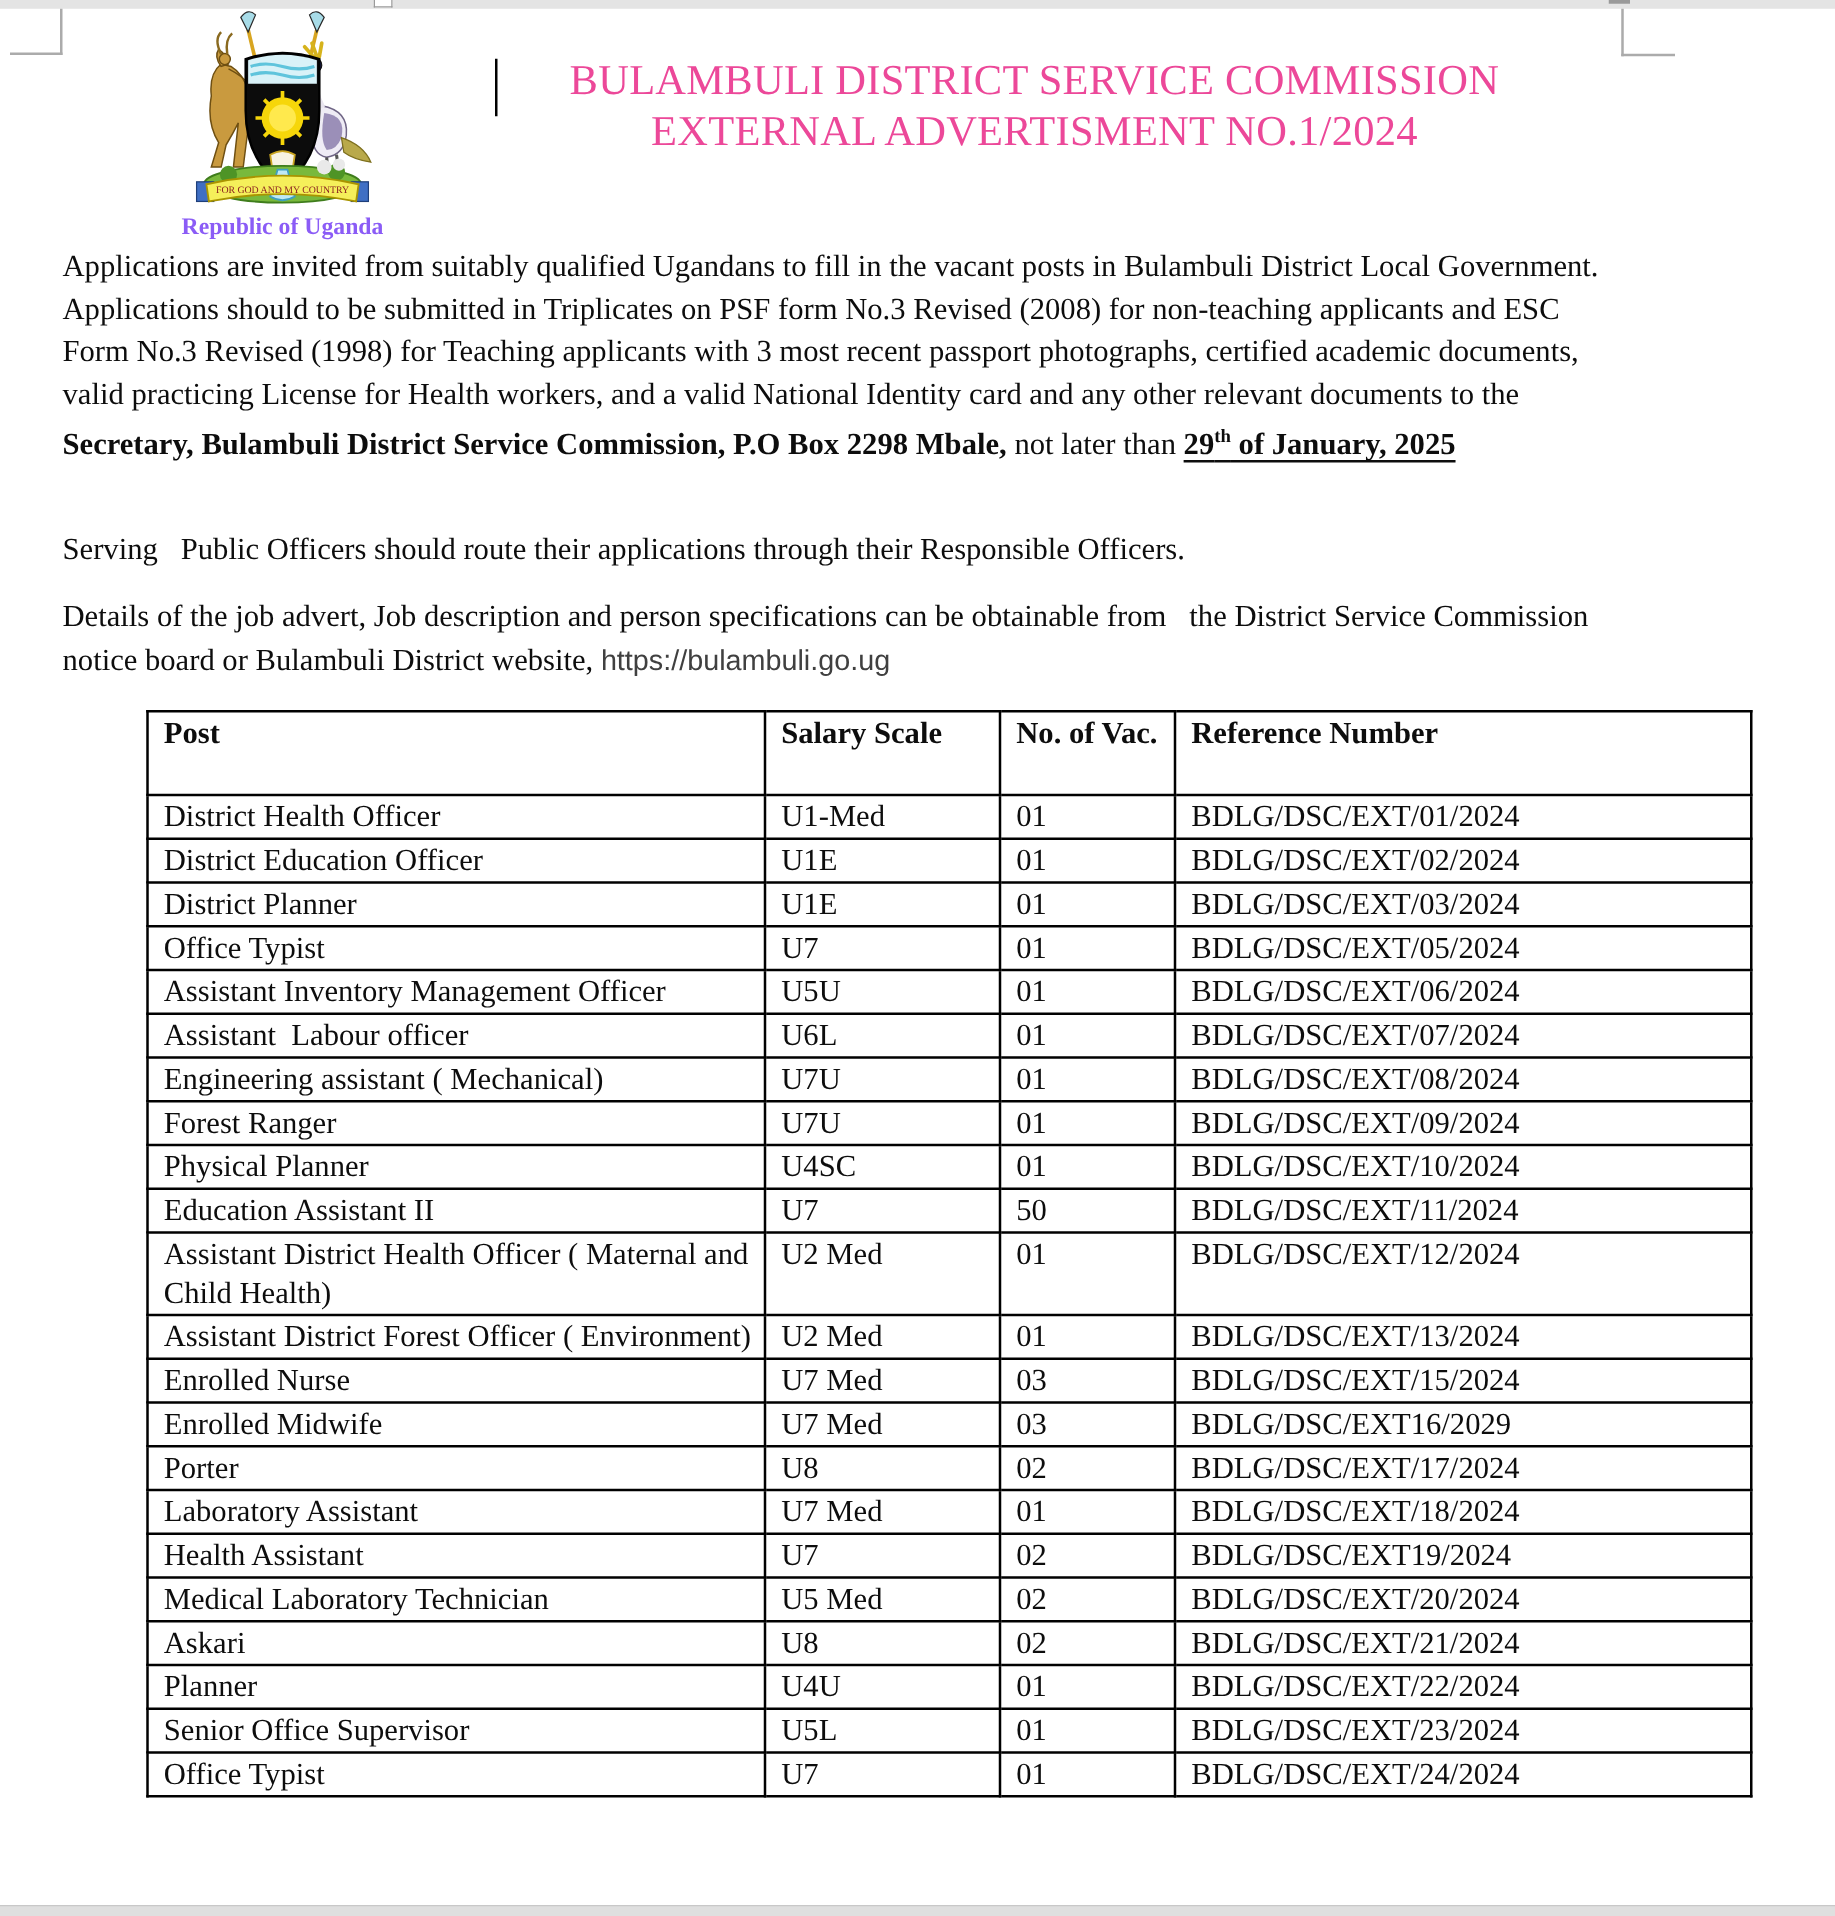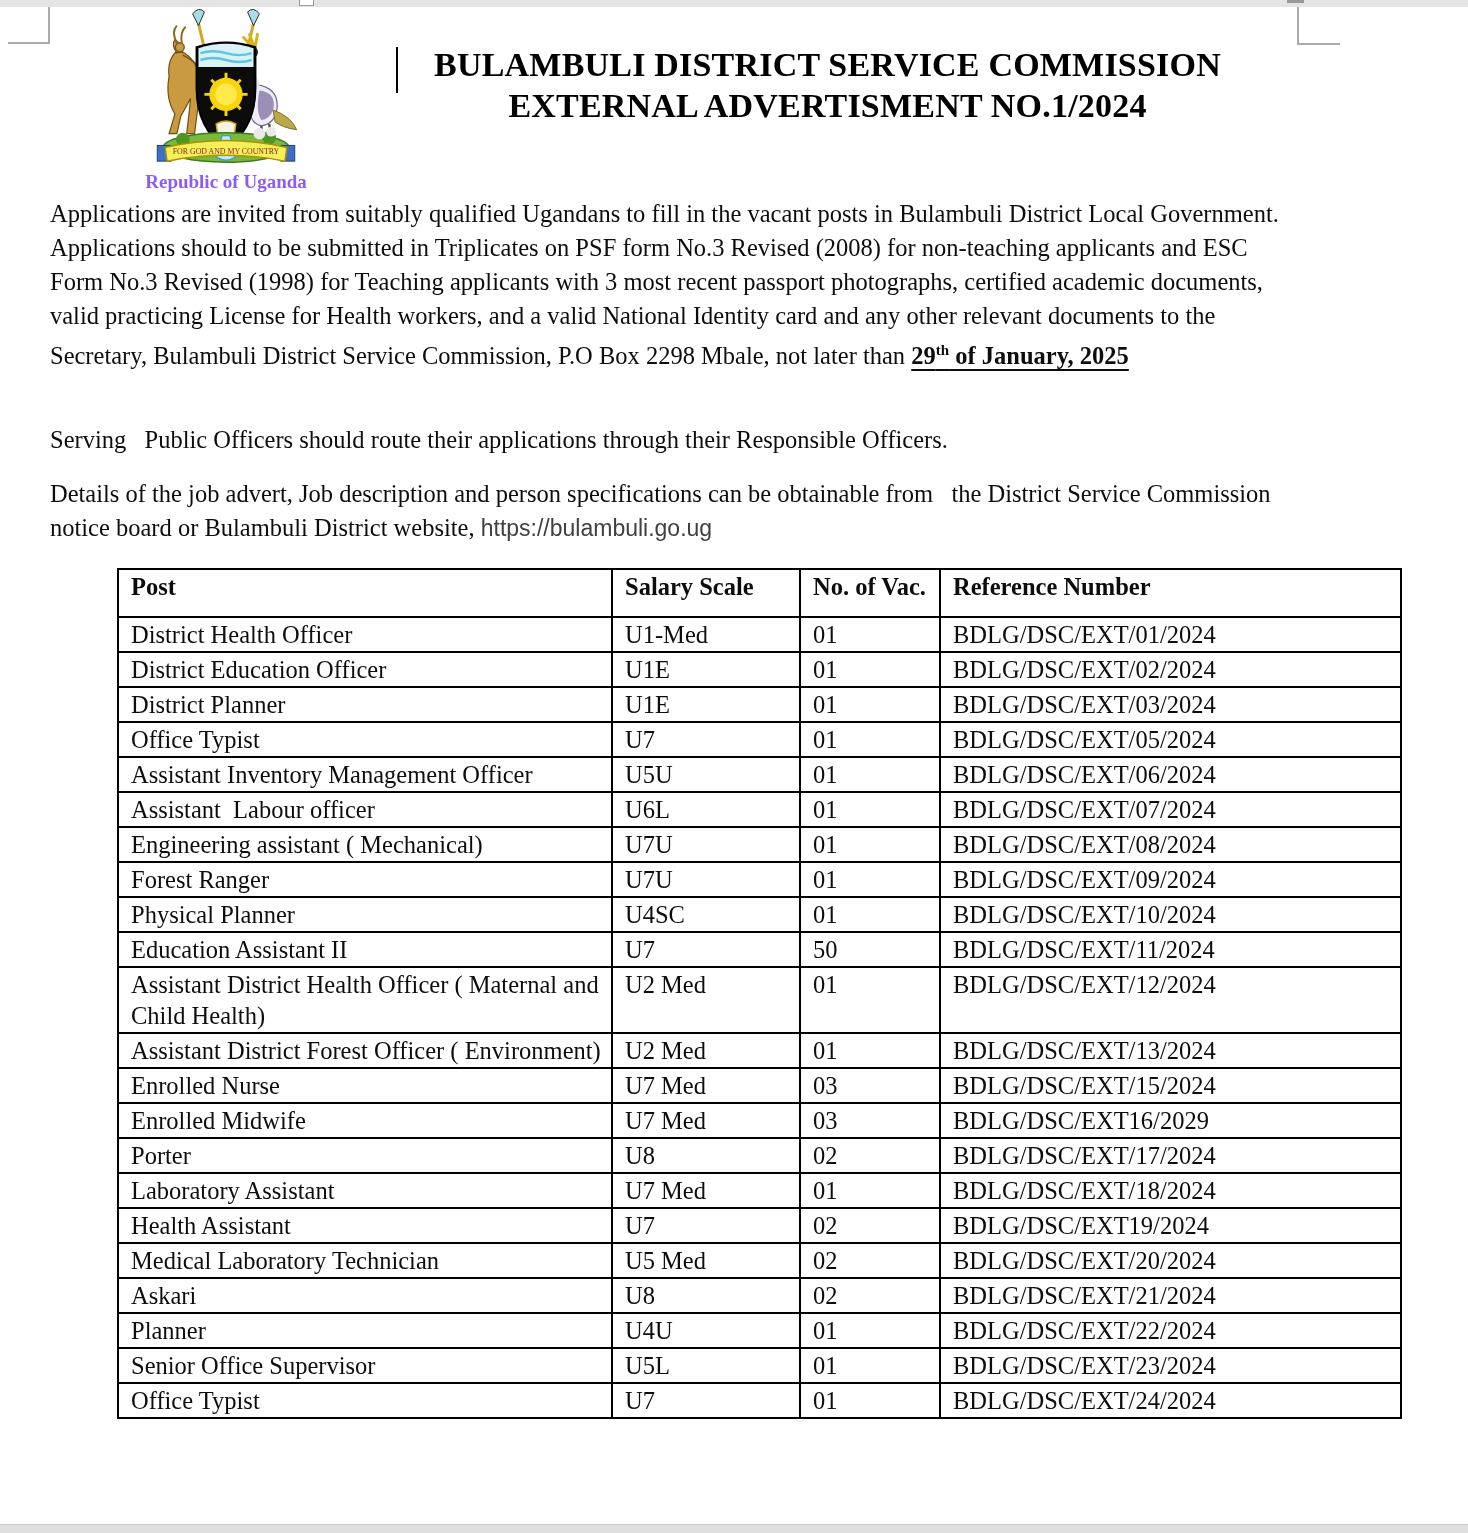--- a/index.html
+++ b/index.html
@@ -37,50 +37,50 @@
   }
   .logo {
     position: absolute; left: 145px; top: 8px; width: 162px; height: 162px;
   }
   .logo-caption {
     position: absolute; left: 115px; top: 171px; width: 222px;
     text-align: center; font-weight: bold; font-size: 19px; color: #8b5cf6;
   }
   .title-block {
     position: absolute; left: 355px; top: 44px; width: 945px;
-    text-align: center; font-weight: bold; font-size: 34px; line-height: 41px;
-    color: #000000; letter-spacing: 0.2px;
+    text-align: center; font-weight: normal; font-size: 34px; line-height: 41px;
+    color: #ec4899; letter-spacing: 0.2px;
   }
   .text-cursor {
     position: absolute; left: 396px; top: 47px; width: 2px; height: 46px;
     background: #000;
   }
   .para { position: absolute; left: 50px; width: 1248px; font-size: 24.5px; line-height: 34px; }
   .para-1 { top: 197px; }
   .para-2 { top: 423px; }
   .para-3 { top: 477px; }
-  .bold { font-weight: normal; margin-top: 37px; }
+  .bold { font-weight: bold; margin-top: 37px; }
   .deadline { font-weight: bold; text-decoration: underline; text-decoration-thickness: 2px; text-underline-offset: 5px; }
   .deadline sup { font-size: 15px; }
   .weblink {
     font-family: "Liberation Sans", "DejaVu Sans", sans-serif;
     font-size: 23px; cursor: pointer;
   }
   table.vacancies {
     position: absolute; left: 117px; top: 568px; width: 1283px;
     border-collapse: collapse; table-layout: fixed;
   }
   table.vacancies th, table.vacancies td {
     border: 2px solid #000;
     vertical-align: top; text-align: left;
     font-size: 24.5px; line-height: 31px;
     padding: 1px 8px 1px 12px;
     overflow: hidden;
   }
-  table.vacancies th { font-weight: bold; height: 48px; }
+  table.vacancies th { font-weight: bold; height: 67px; }
   table.vacancies td { height: 31px; }
   col.c-post { width: 494px; }
   col.c-scale { width: 188px; }
   col.c-vac { width: 140px; }
   col.c-ref { width: 461px; }
 </style>
 </head>
 <body>
 
 <div class="top-strip"></div>

